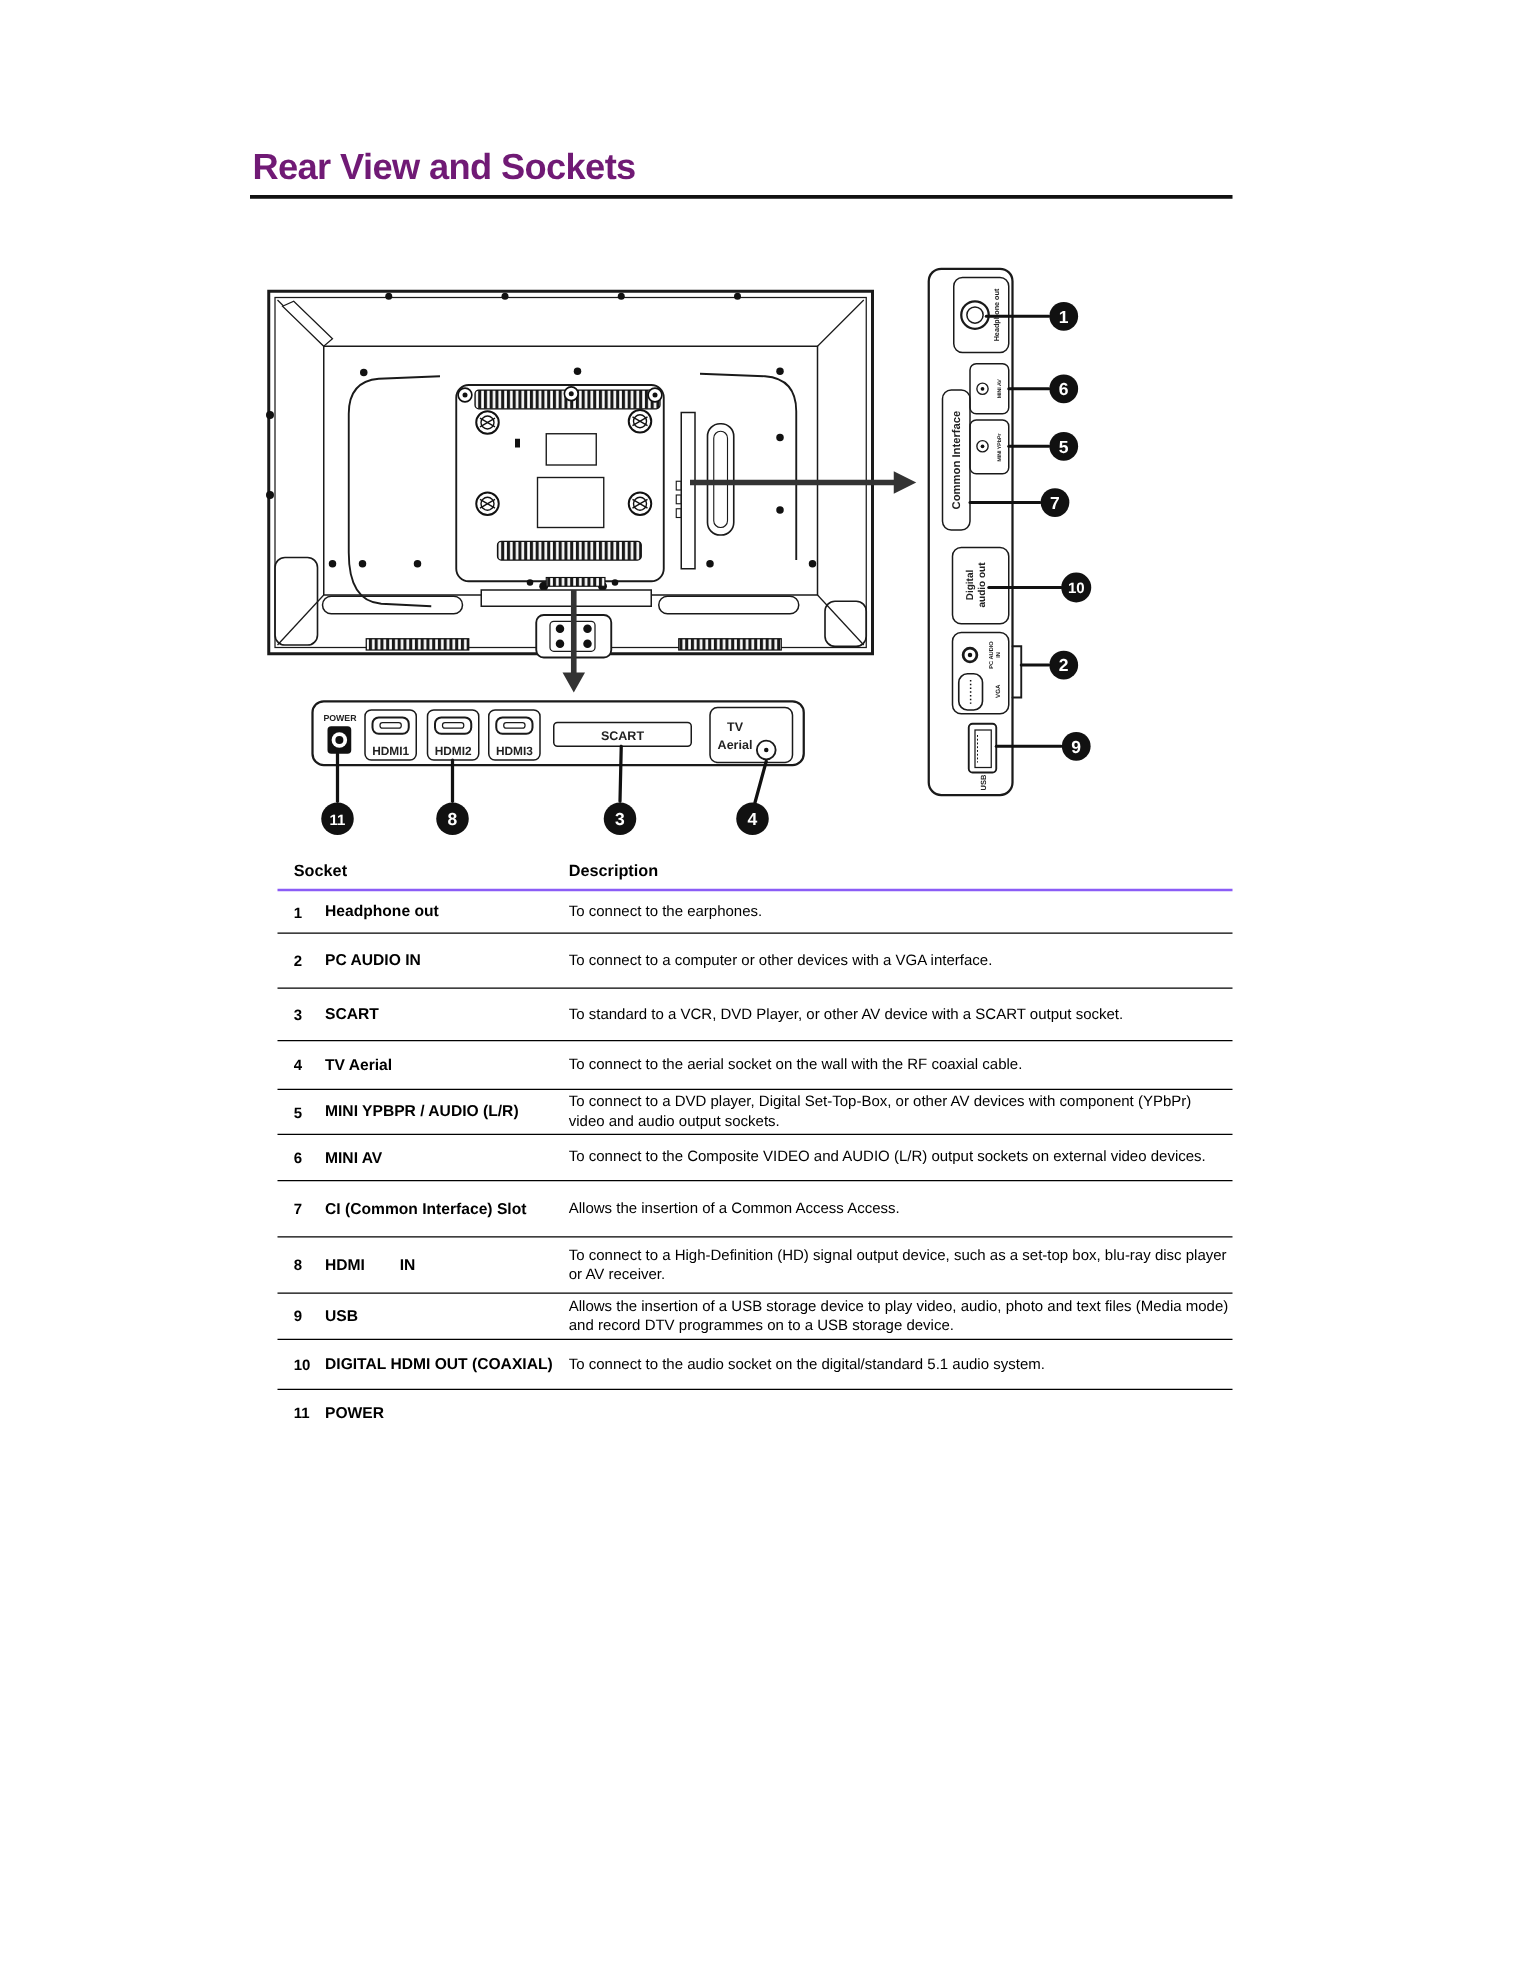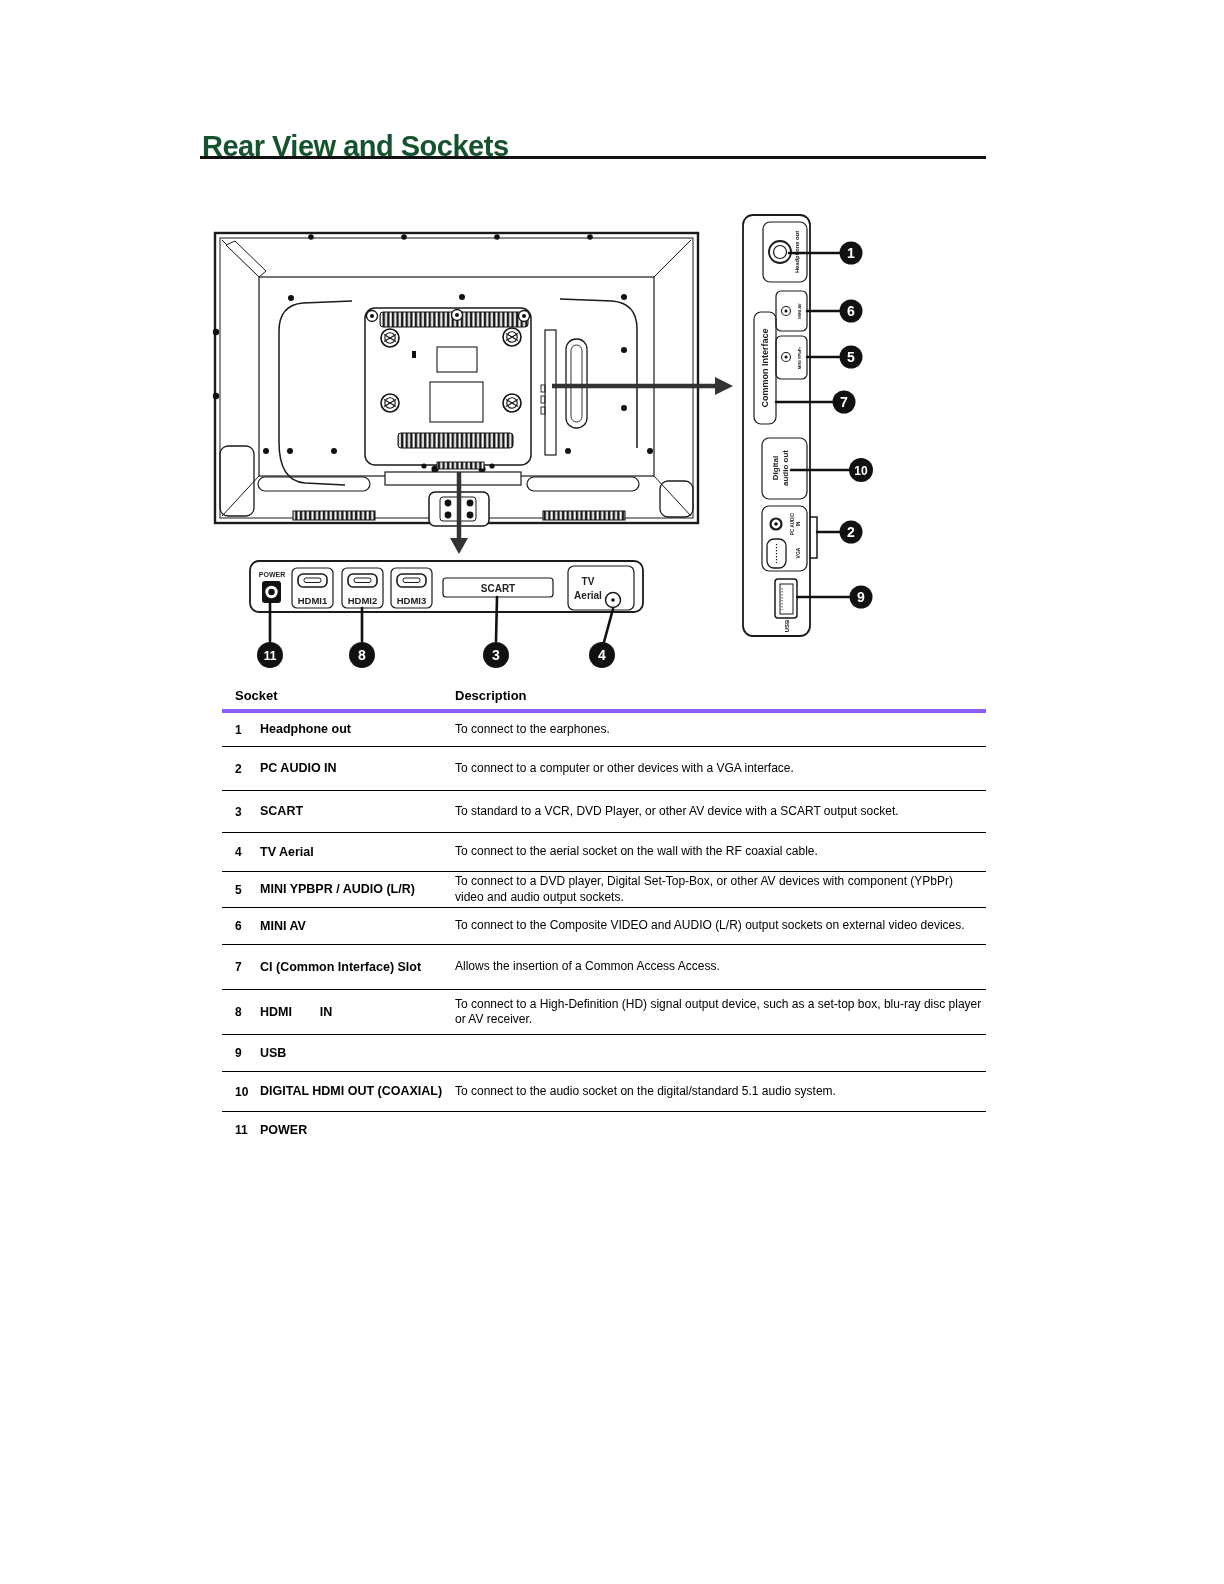--- a/index.html
+++ b/index.html
@@ -1,33 +1,33 @@
 <!DOCTYPE html>
 <html><head>
 <meta charset="utf-8">
 <style>
   html,body{margin:0;padding:0;background:#fff;}
   .page{position:relative;width:1224px;height:1584px;background:#ffffff;
         font-family:"Liberation Sans",sans-serif;color:#000;overflow:hidden;}
-  .page-title{position:absolute;left:202px;top:130px;margin:0;
-        font-size:29px;font-weight:bold;letter-spacing:-0.5px;color:#14532d;}
+  .page-title{position:absolute;left:202px;top:118px;margin:0;
+        font-size:29px;font-weight:bold;letter-spacing:-0.5px;color:#701a75;}
   .title-rule{position:absolute;left:200px;top:156px;width:786px;height:3px;background:#111;}
   svg.diagram{position:absolute;left:0;top:0;}
   svg.diagram *{vector-effect:none;}
   .ln{stroke:#1a1a1a;fill:none;}
   .fillw{fill:#ffffff;stroke:#1a1a1a;}
   .callout-circle{fill:#111;stroke:none;}
   .callout-num{fill:#fff;font-weight:bold;font-size:14px;text-anchor:middle;}
   .callout-num.small{font-size:12px;}
   .lbl-v{fill:#222;text-anchor:middle;font-weight:bold;}
   .lbl-h{fill:#222;text-anchor:middle;font-weight:bold;}
   
   .socket-table{position:absolute;left:222px;top:682px;width:764px;}
   .thead{display:grid;grid-template-columns:220px 1fr;align-items:center;height:31px;
-         padding-left:13px;border-bottom:4px solid #8b5cf6;box-sizing:border-box;}
+         padding-left:13px;border-bottom:2px solid #8b5cf6;box-sizing:border-box;}
   .th{font-weight:bold;font-size:13px;}
   .trow{display:grid;grid-template-columns:25px 195px 1fr;align-items:center;
         padding-left:13px;border-bottom:1.5px solid #000;box-sizing:border-box;}
   .trow.last{border-bottom:none;}
   .cell-num{font-weight:bold;font-size:12px;align-self:center;}
   .cell-socket{font-weight:bold;font-size:12.5px;line-height:15px;white-space:pre-wrap;padding-right:6px;}
   .cell-desc{font-size:12px;line-height:15.5px;padding-right:2px;}
 </style>
 </head>
 <body>
@@ -332,20 +332,21 @@
       <div class="cell-desc">Allows the insertion of a Common Access Access.</div>
     </div>
     <div class="trow" style="height:45px">
       <div class="cell-num">8</div>
       <div class="cell-socket">HDMI        IN</div>
       <div class="cell-desc">To connect to a High-Definition (HD) signal output device, such as a set-top box, blu-ray disc player or AV receiver.</div>
     </div>
     <div class="trow" style="height:37px">
       <div class="cell-num">9</div>
       <div class="cell-socket">USB</div>
+      <div class="cell-desc">Allows the insertion of a USB storage device to play video, audio, photo and text files (Media mode) and record DTV programmes on to a USB storage device.</div>
     </div>
     <div class="trow" style="height:40px">
       <div class="cell-num">10</div>
       <div class="cell-socket">DIGITAL HDMI OUT (COAXIAL)</div>
       <div class="cell-desc">To connect to the audio socket on the digital/standard 5.1 audio system.</div>
     </div>
     <div class="trow last" style="height:36px">
       <div class="cell-num">11</div>
       <div class="cell-socket">POWER</div>
     </div>

